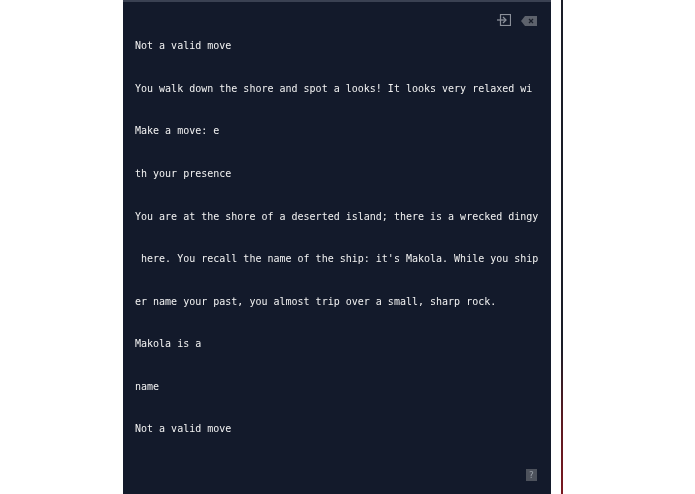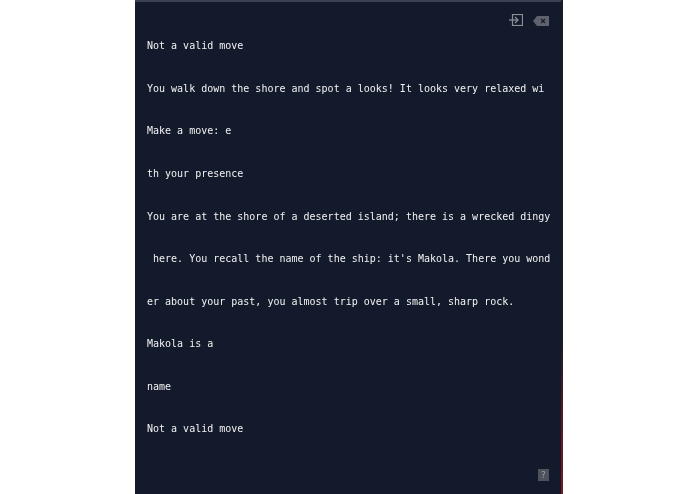--- a/index.html
+++ b/index.html
@@ -11,21 +11,21 @@
       overflow: hidden;
     }
     .page {
       position: relative;
       width: 695px;
       height: 494px;
       background: #ffffff;
     }
     .terminal {
       position: absolute;
-      left: 135px;
+      left: 123px;
       top: 0;
       width: 428px;
       height: 494px;
       background: #131a2b;
       border-top: 2px solid #3a4152;
       box-sizing: border-box;
       overflow: hidden;
     }
     .terminal-edge {
       position: absolute;
@@ -85,22 +85,22 @@
 <body>
 
 <div class="page">
   <div class="terminal">
     <div class="output">
       <span class="line">Not a valid move</span>
       <span class="line">You walk down the shore and spot a looks! It looks very relaxed wi</span>
       <span class="line">Make a move: e</span>
       <span class="line">th your presence</span>
       <span class="line">You are at the shore of a deserted island; there is a wrecked dingy</span>
-      <span class="line"> here. You recall the name of the ship: it's Makola. There you wond</span>
-      <span class="line">er about your past, you almost trip over a small, sharp rock.</span>
+      <span class="line"> here. You recall the name of the ship: it's Makola. While you ship</span>
+      <span class="line">er name your past, you almost trip over a small, sharp rock.</span>
       <span class="line">Makola is a</span>
       <span class="line">name</span>
       <span class="line">Not a valid move</span>
       
       
       
       
       
       
       

